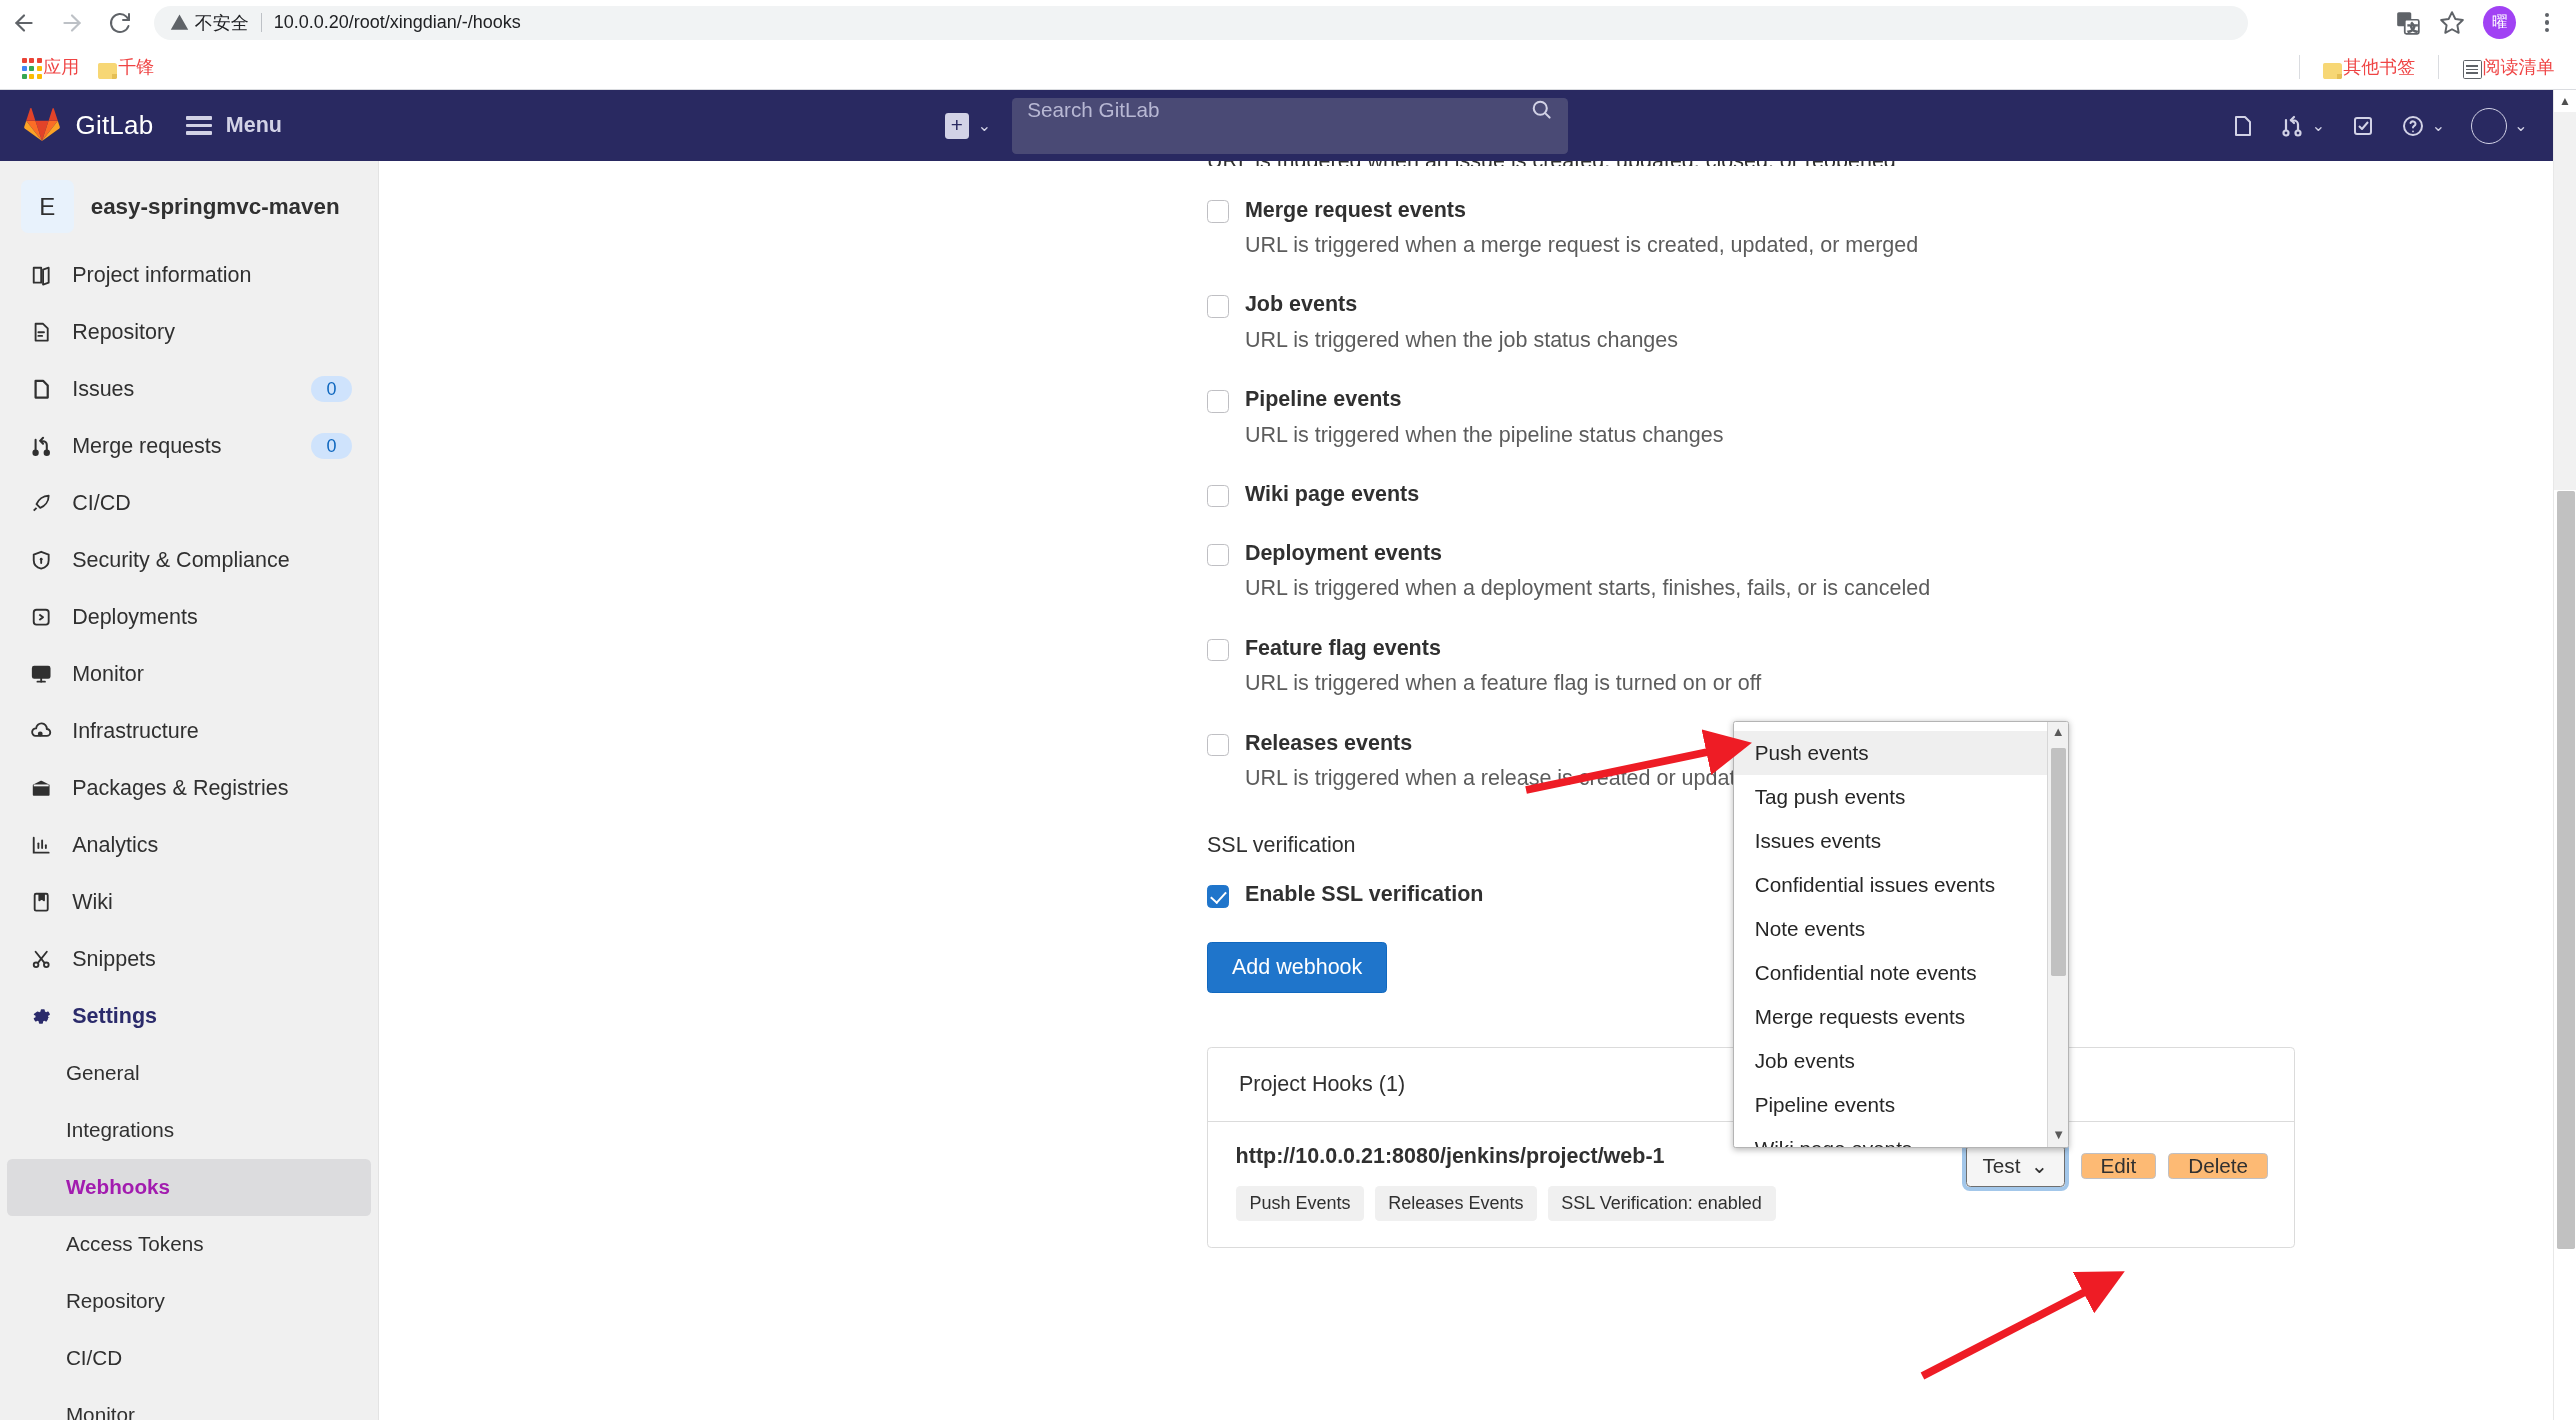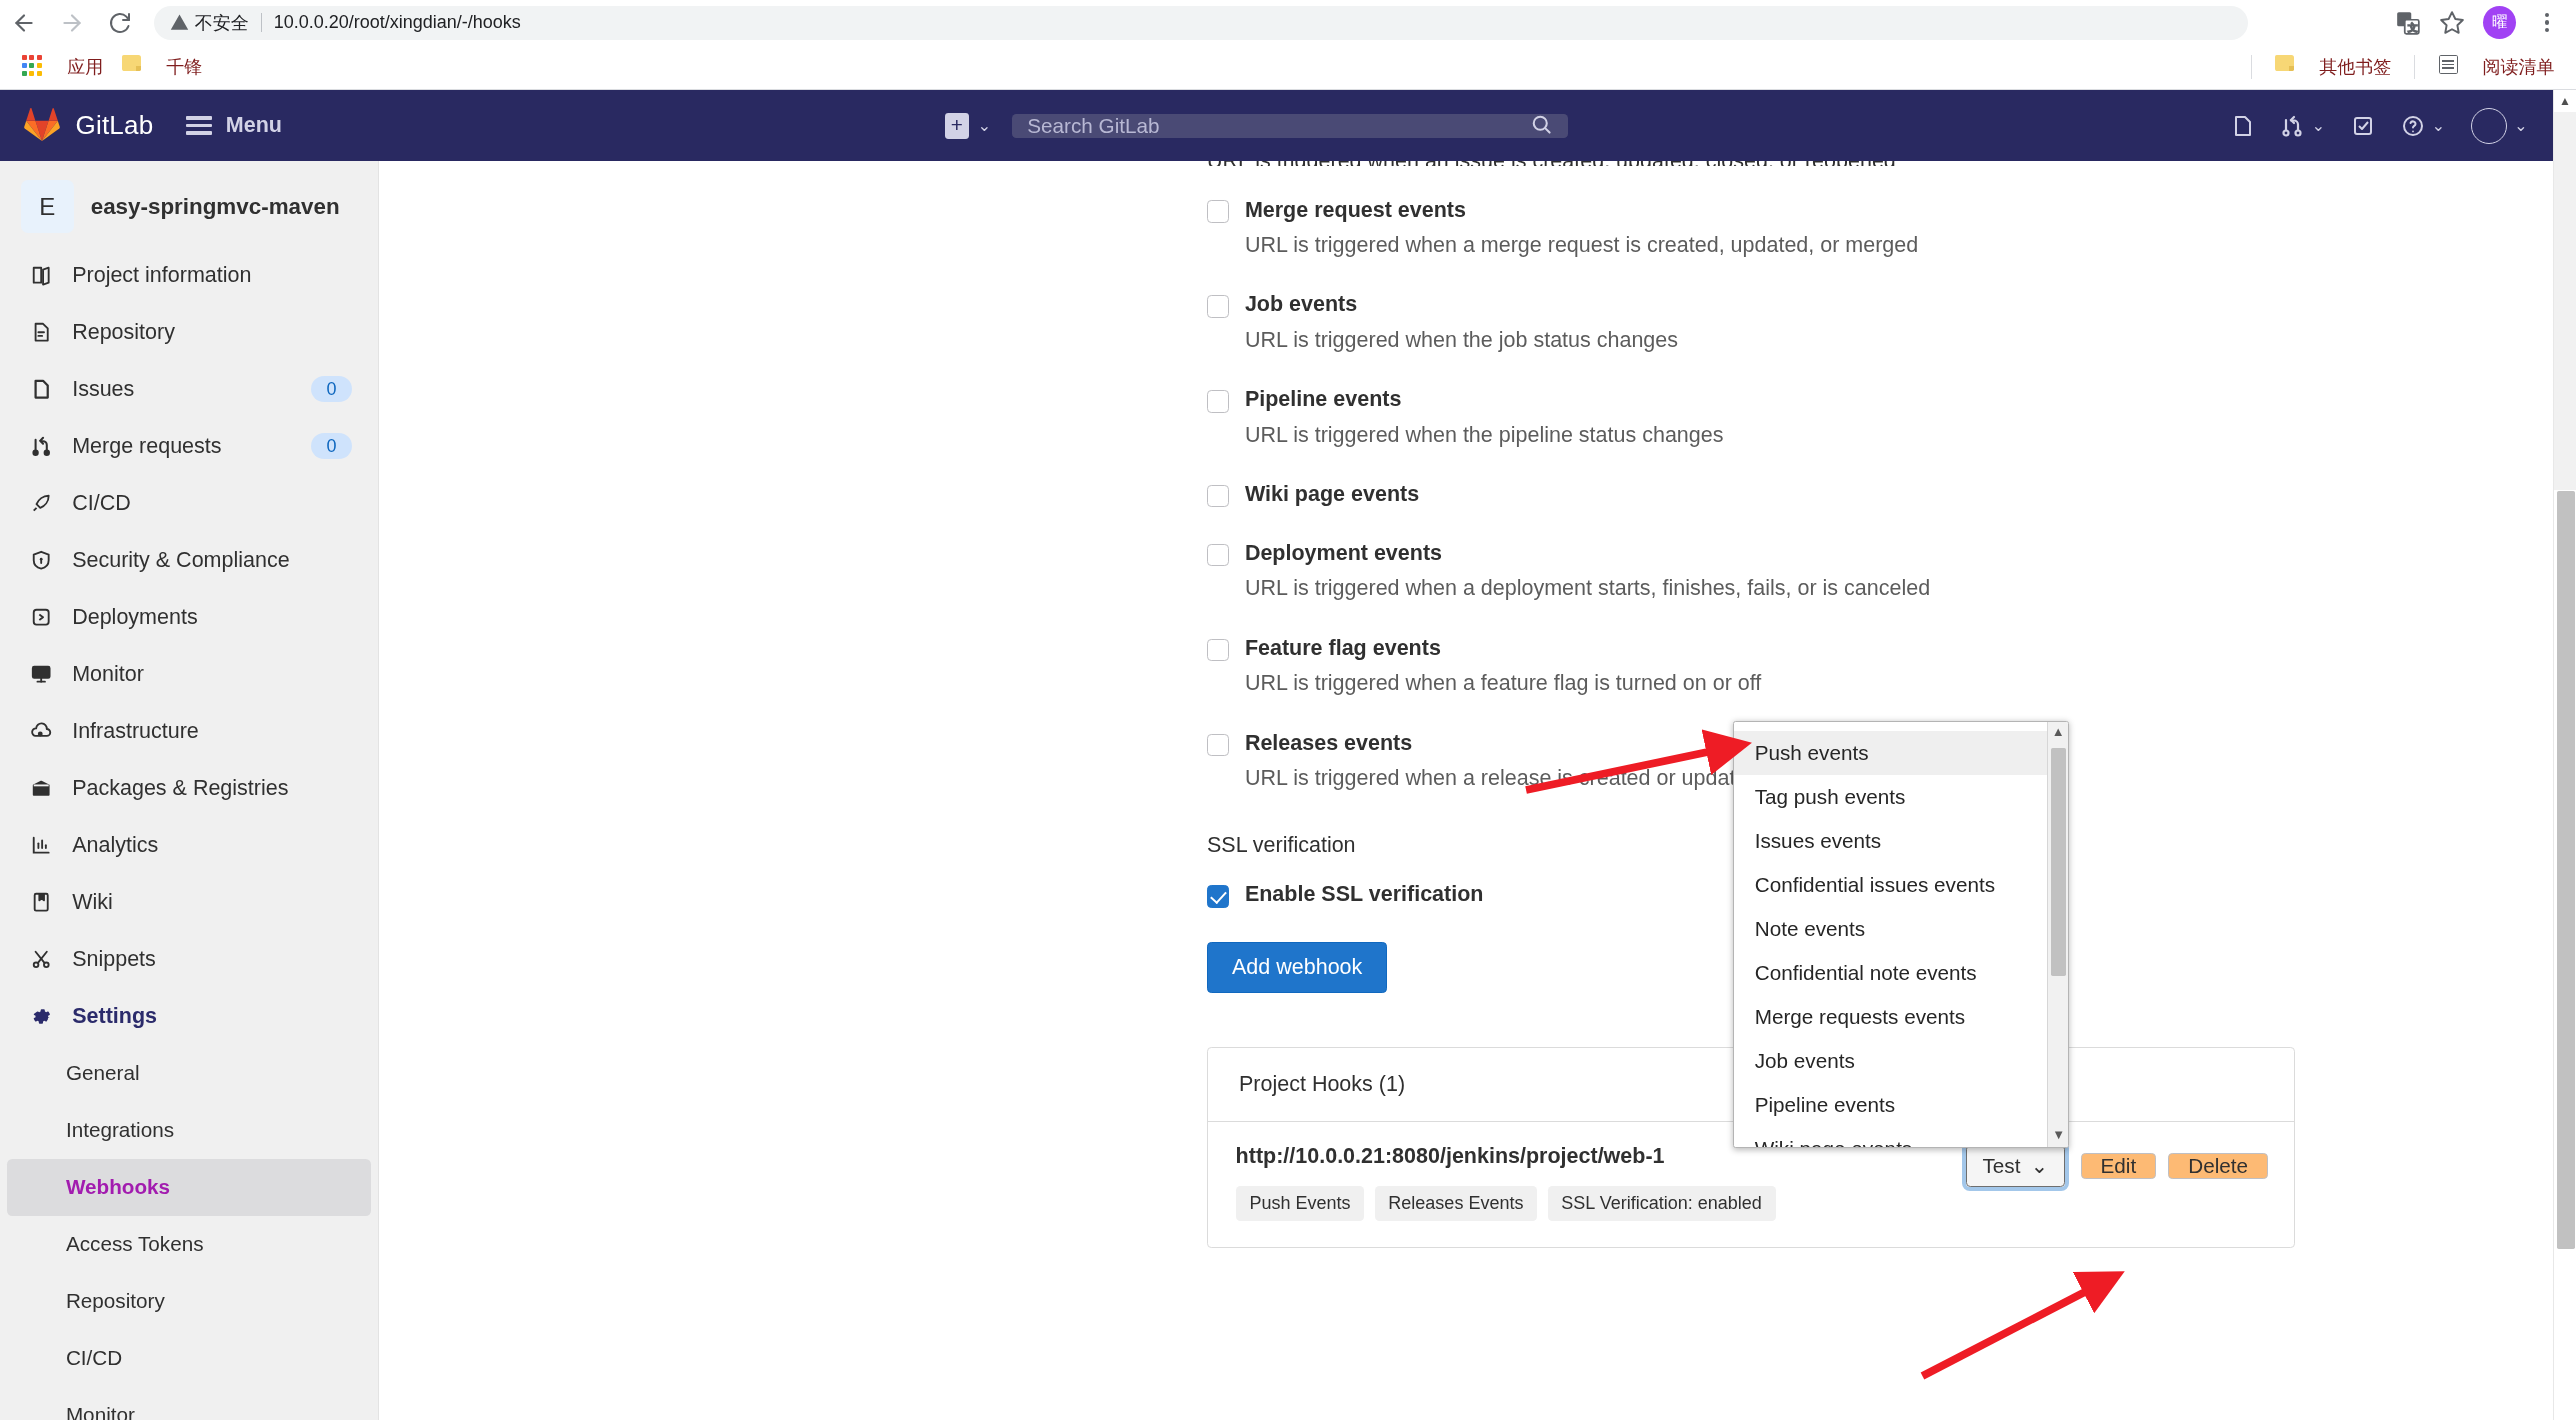--- a/index.html
+++ b/index.html
@@ -50,22 +50,22 @@
   .dots { display: flex; flex-direction: column; gap: 3.4px; align-items: center; }
   .dots i { width: 4.3px; height: 4.3px; border-radius: 50%; background: #5f6368; display: block; }
 
   
   .bookmarks-bar {
     position: absolute; top: 45px; left: 0; width: 2576px; height: 45px;
     background: #ffffff; display: flex; align-items: center; padding: 0 12px;
     border-bottom: 0.9px solid #dadce0;
   }
   .bm-item {
-    display: flex; align-items: flex-start; gap: 25px; padding: 4.3px 9.5px; border-radius: 4.3px;
-    font-size: 18px; color: #7f1d1d; white-space: nowrap;
+    display: flex; align-items: flex-end; gap: 1px; padding: 4.3px 9.5px; border-radius: 4.3px;
+    font-size: 18px; color: #ef4444; white-space: nowrap;
   }
   .apps-grid { display: grid; grid-template-columns: repeat(3, 5.2px); gap: 2.6px; }
   .apps-grid i { width: 5.2px; height: 5.2px; display: block; border-radius: 0.9px; }
   .folder-ico {
     width: 19px; height: 16.4px; background: #f7d775; border-radius: 1.7px 2.6px 2.6px 2.6px;
     position: relative;
   }
   .folder-ico::after {
     content: ""; position: absolute; right: 0; bottom: 0; width: 5.2px; height: 5.2px;
     background: #e5bf55; border-radius: 0 0 1.7px 0;
@@ -93,22 +93,22 @@
   .burger i { width: 26px; height: 3.4px; background: #d2d2e6; display: block; border-radius: 0.9px; }
 
   .gl-center { margin-left: auto; display: flex; align-items: center; gap: 8.6px; }
   .plus-box {
     width: 24px; height: 26px; background: #d2d2e6; border-radius: 3.4px;
     display: flex; align-items: center; justify-content: center;
     color: #292961; font-size: 20.7px; line-height: 1;
   }
   .chev { color: #d2d2e6; font-size: 16.4px; }
   .gl-search {
-    width: 556px; height: 24px; background: #4a4a75; border-radius: 4.3px;
-    display: flex; align-items: center; padding: 0 15.5px; margin-left: 12px;
+    width: 556px; height: 56px; background: #4a4a75; border-radius: 4.3px;
+    display: flex; align-items: flex-start; padding: 0 15.5px; margin-left: 12px;
   }
   .gl-search-text { color: #b8b8d4; font-size: 20.7px; }
   .gl-search-icon { margin-left: auto; color: #d2d2e6; }
 
   .gl-right { margin-left: auto; display: flex; align-items: center; padding-right: 38px; gap: 5.2px; }
   .gl-ico {
     display: flex; align-items: center; gap: 6.9px; padding: 8.6px 10.3px; color: #d2d2e6;
   }
   .gl-avatar {
     width: 36px; height: 36px; border-radius: 50%; border: 1.7px solid #d2d2e6;

